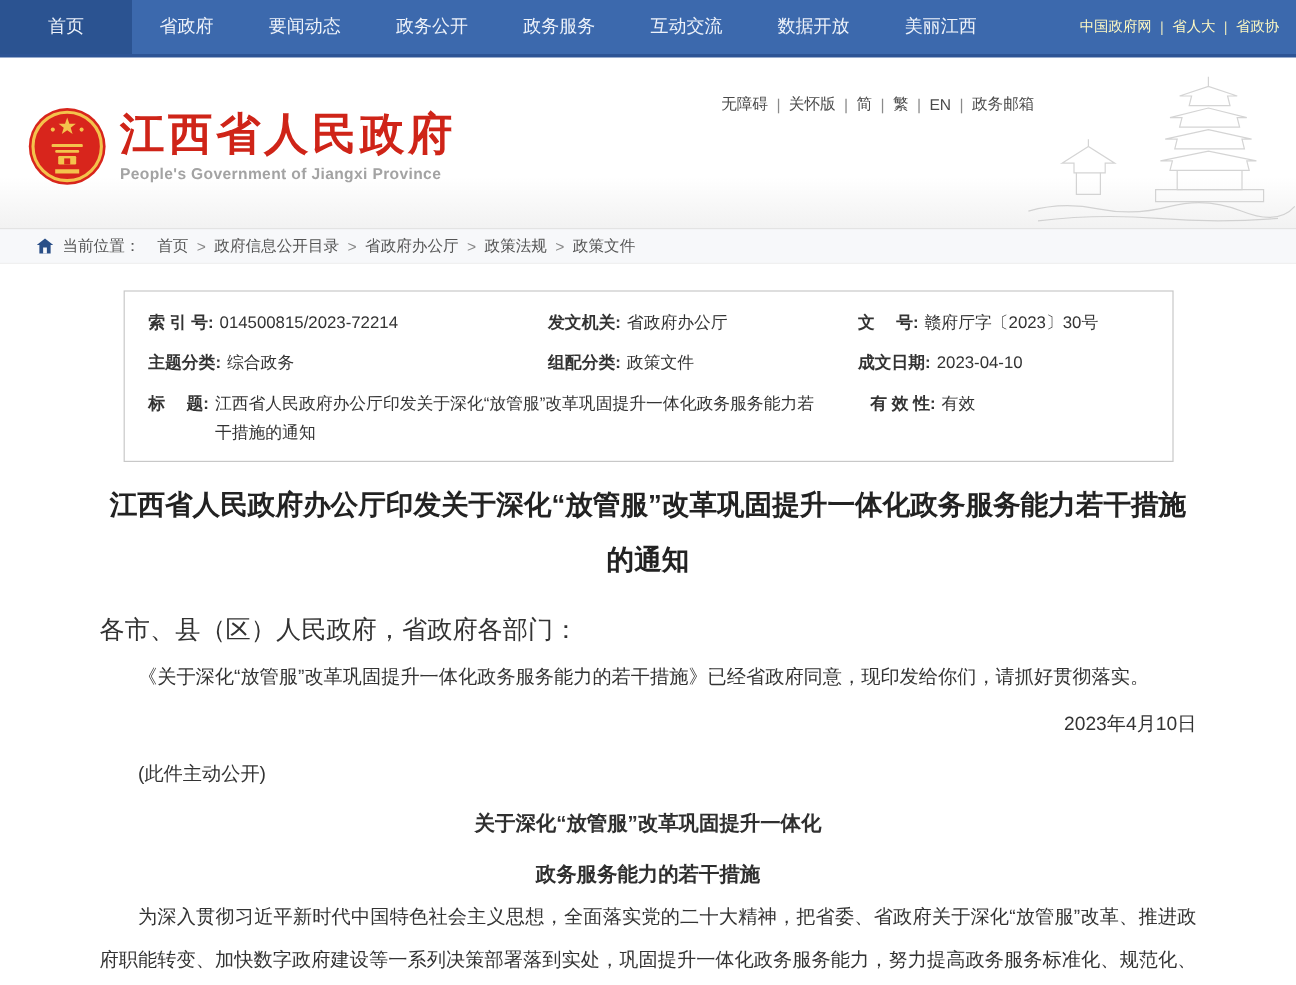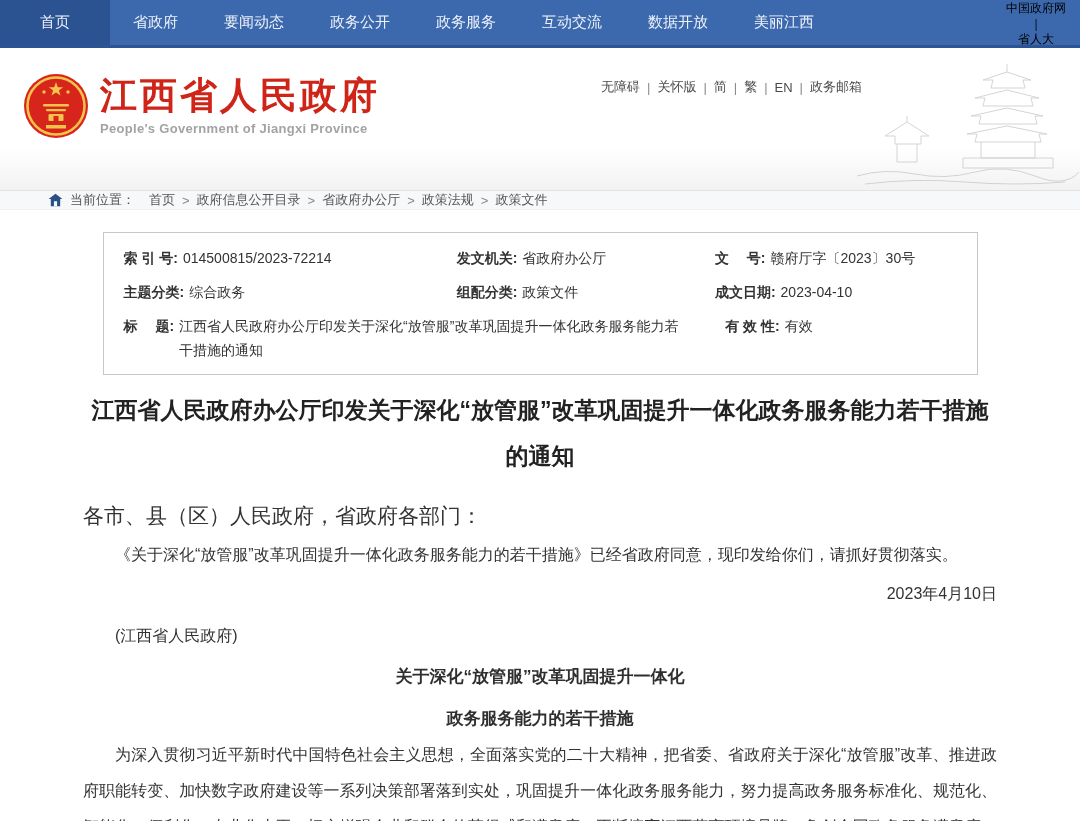--- a/index.html
+++ b/index.html
@@ -5,45 +5,45 @@
   * { box-sizing: border-box; margin: 0; padding: 0; }
   html,body { width:1080px; height:821px; overflow:hidden; background:#fff;
     font-family:"Liberation Sans","DejaVu Sans",sans-serif; color:#333; }
 
   
   .topnav { height:48px; background:#3c69ad; border-bottom:3px solid #2d5495;
     display:flex; align-items:stretch; color:#edf2fa; font-size:15px; }
   .topnav .nav-item { display:flex; align-items:center; padding:0 23px; cursor:pointer; }
   .topnav .nav-item.active { background:#2b5391; width:110px; justify-content:center; padding:0; }
   .topnav .flex-spacer { flex:1; }
-  .topnav .nav-right { display:flex; align-items:center; font-size:12px; color:#000000; padding-right:14px;flex-direction:column; }
+  .topnav .nav-right { display:flex; align-items:center; font-size:12px; color:#fef9c3; padding-right:14px; }
   .topnav .nav-right .nsep { margin:0 7px; opacity:.85; }
 
   
   .header { position:relative; height:142px; background:linear-gradient(#ffffff 70%, #f2f2f2 100%); overflow:hidden; }
-  .logo-wrap { position:absolute; left:22px; top:24px; display:flex; align-items:center; }
+  .logo-wrap { position:absolute; left:22px; top:40px; display:flex; align-items:center; }
   .emblem { width:68px; height:68px; flex:0 0 auto; }
   .site-names { margin-left:10px; }
   .site-title { font-size:37px; font-weight:bold; color:#cf2418; letter-spacing:3px; line-height:1.1; }
   .site-sub { margin-top:5px; font-size:13px; font-weight:bold; color:#a3a3a3; letter-spacing:.3px; }
   .header-right { position:absolute; top:30px; right:218px; width:328px; }
   .quick-links { display:flex; justify-content:flex-end; align-items:center; font-size:13px; color:#4a4a4a; }
   .quick-links .qsep { margin:0 7px; color:#8a8a8a; }
   .quick-links .qlink { cursor:pointer;text-align:right; }
   .search-box { margin-top:13px; height:32px; border:1px solid #c9c9c9; background:#fff; display:flex; }
   .search-input { flex:1; border:none; outline:none; padding:0 10px; font-size:13px; color:#333; background:transparent;
     font-family:"Liberation Sans","DejaVu Sans",sans-serif; }
   .search-input::placeholder { color:#a0a0a0; }
   .search-btn { width:42px; border:none; border-left:1px solid #c9c9c9; background:#fff; display:flex;
     align-items:center; justify-content:center; cursor:pointer; }
   .pavilion { position:absolute; right:0; bottom:0; }
 
   
-  .breadcrumb { height:20px; background:#f7f8fa; border-top:1px solid #e3e3e3; border-bottom:1px solid #f0f0f0;
-    display:flex; align-items:center; padding-left:48px; font-size:13px; color:#555; }
+  .breadcrumb { height:30px; background:#f7f8fa; border-top:1px solid #e3e3e3; border-bottom:1px solid #f0f0f0;
+    display:flex; align-items:center; padding-left:30px; font-size:13px; color:#555; }
   .breadcrumb .home-ic { margin-right:7px; display:flex; }
   .breadcrumb .bc-label { margin-right:14px; }
   .breadcrumb .bc-item { cursor:pointer; }
   .breadcrumb .bsep { margin:0 7px; color:#888; }
 
   
   .meta { width:875px; margin:22px auto 0; border:1px solid #c8c8c8; padding:8px 20px; font-size:14px; color:#333; }
   .meta-row { display:flex; line-height:34px; }
   .meta-cell { display:flex; align-items:flex-start; padding-right:8px; }
   .meta-cell b { white-space:pre; margin-right:5px; flex:0 0 auto; }
@@ -192,17 +192,17 @@
       <span>有效</span>
     </div>
   </div>
 </section>
 
 <article class="article">
   <h1 class="art-title">江西省人民政府办公厅印发关于深化“放管服”改革巩固提升一体化政务服务能力若干措施的通知</h1>
   <p class="salutation">各市、县（区）人民政府，省政府各部门：</p>
   <p class="para p1">《关于深化“放管服”改革巩固提升一体化政务服务能力的若干措施》已经省政府同意，现印发给你们，请抓好贯彻落实。</p>
   <p class="date-line">2023年4月10日</p>
-  <p class="note">(江西省人民政府)</p>
+  <p class="note">(此件主动公开)</p>
   <div class="sub-title">关于深化“放管服”改革巩固提升一体化</div>
   <div class="sub-title">政务服务能力的若干措施</div>
   <p class="para p2">为深入贯彻习近平新时代中国特色社会主义思想，全面落实党的二十大精神，把省委、省政府关于深化“放管服”改革、推进政府职能转变、加快数字政府建设等一系列决策部署落到实处，巩固提升一体化政务服务能力，努力提高政务服务标准化、规范化、智能化、便利化、专业化水平，切实增强企业和群众的获得感和满意度，不断擦亮江西营商环境品牌，争创全国政务服务满意度一等省份，现制定如</p>
 </article>
 
 </body></html>

